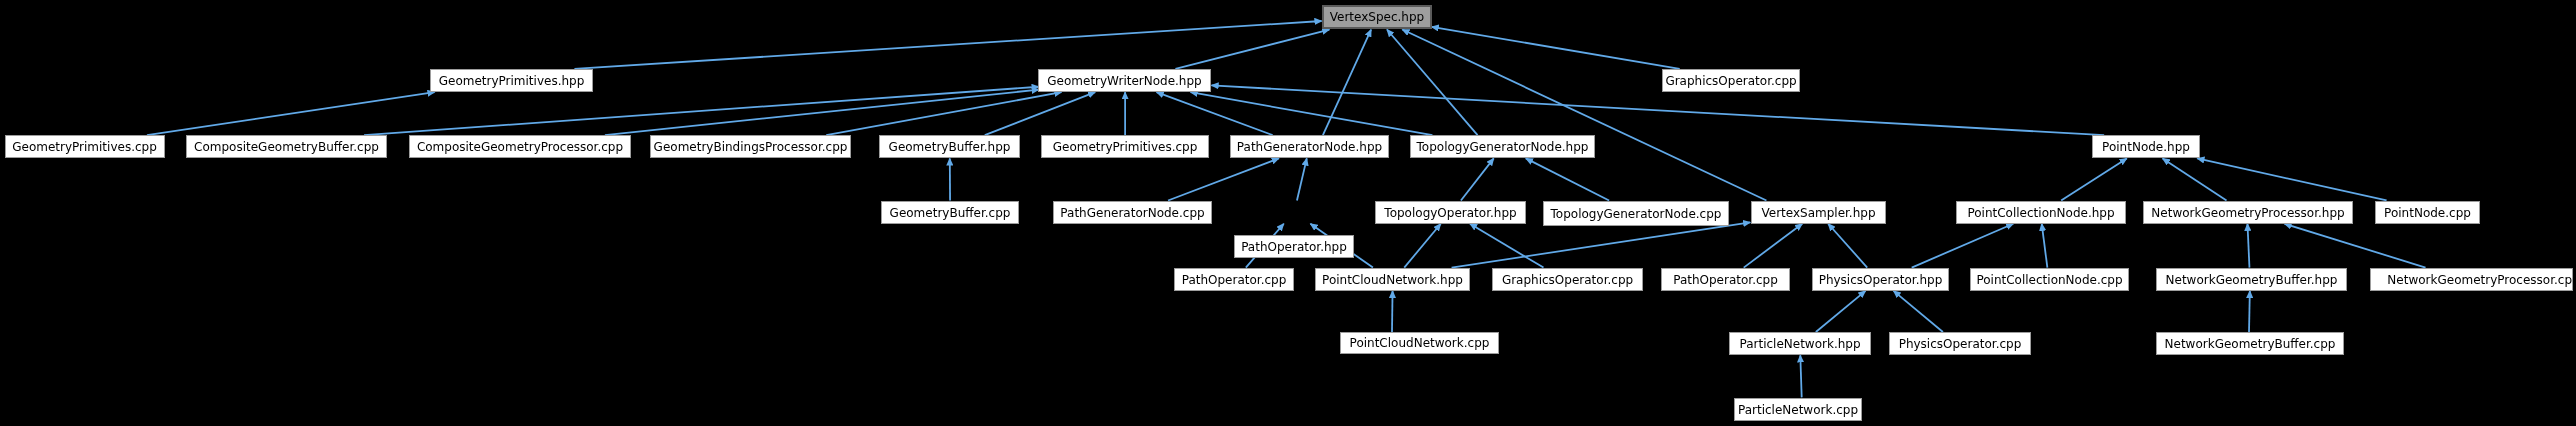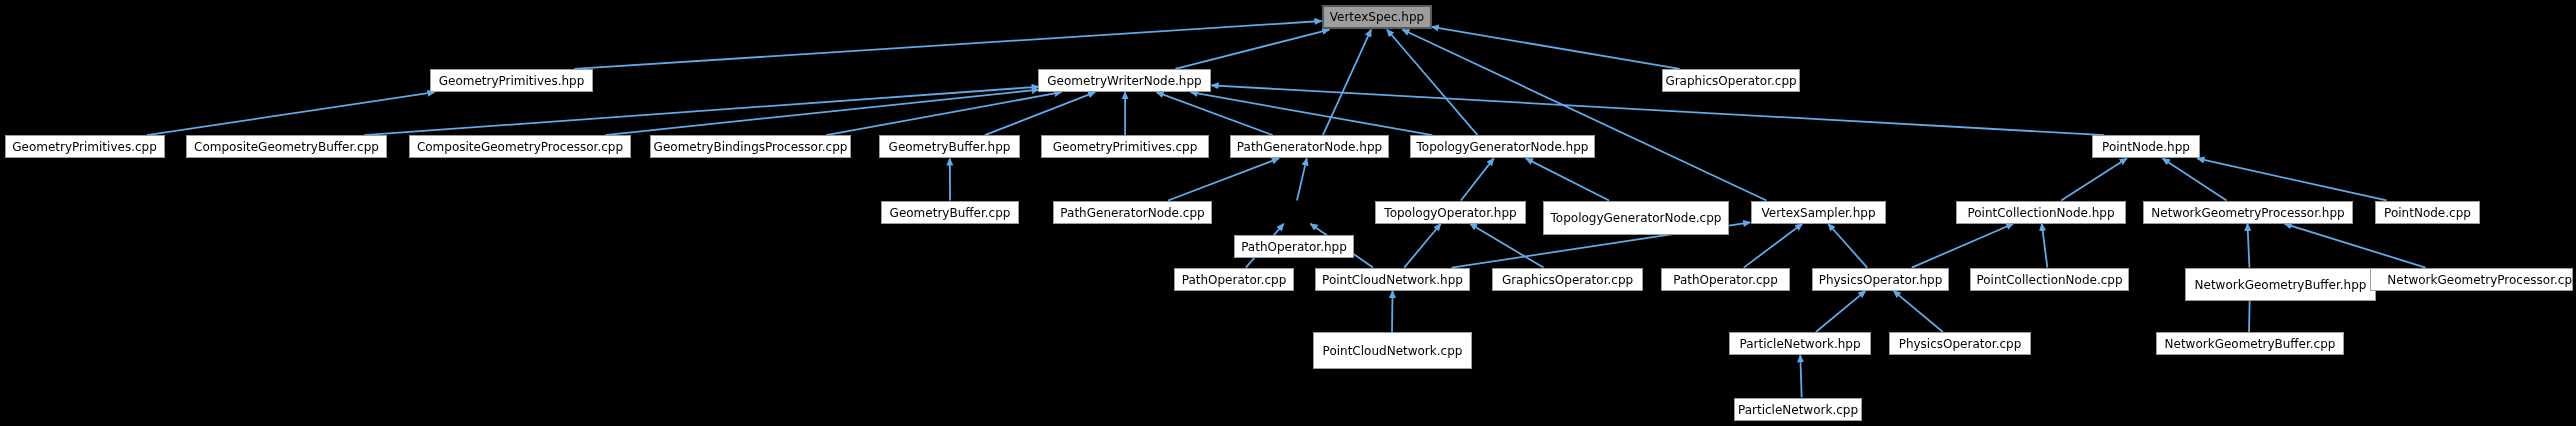--- a/index.html
+++ b/index.html
@@ -71,32 +71,32 @@
     <div class="node" style="left: 409px; top: 135px; width: 222px; height: 23px;">CompositeGeometryProcessor.cpp</div>
     <div class="node" style="left: 879px; top: 135px; width: 141px; height: 23px;">GeometryBuffer.hpp</div>
     <div class="node" style="left: 1041px; top: 135px; width: 168px; height: 23px;">GeometryPrimitives.cpp</div>
     <div class="node" style="left: 1230px; top: 135px; width: 159px; height: 23px;">PathGeneratorNode.hpp</div>
     <div class="node" style="left: 1410px; top: 135px; width: 185px; height: 23px;">TopologyGeneratorNode.hpp</div>
     <div class="node" style="left: 2092px; top: 135px; width: 108px; height: 23px;">PointNode.hpp</div>
     <div class="node" style="left: 881px; top: 201px; width: 138px; height: 23px;">GeometryBuffer.cpp</div>
     <div class="node" style="left: 1053px; top: 201px; width: 159px; height: 23px;">PathGeneratorNode.cpp</div>
     <div class="node" style="left: 1234px; top: 201px; width: 120px; height: 23px; margin-top: 34px;">PathOperator.hpp</div>
     <div class="node" style="left: 1375px; top: 201px; width: 151px; height: 23px;">TopologyOperator.hpp</div>
-    <div class="node" style="left: 1543px; top: 201px; width: 186px; height: 34px;">TopologyGeneratorNode.cpp</div>
+    <div class="node" style="left: 1543px; top: 201px; width: 186px; height: 25px;">TopologyGeneratorNode.cpp</div>
     <div class="node" style="left: 1751px; top: 201px; width: 135px; height: 23px;">VertexSampler.hpp</div>
     <div class="node" style="left: 1956px; top: 201px; width: 170px; height: 23px;">PointCollectionNode.hpp</div>
     <div class="node" style="left: 2143px; top: 201px; width: 210px; height: 23px;">NetworkGeometryProcessor.hpp</div>
     <div class="node" style="left: 2375px; top: 201px; width: 105px; height: 23px;">PointNode.cpp</div>
     <div class="node" style="left: 1174px; top: 268px; width: 120px; height: 23px;">PathOperator.cpp</div>
     <div class="node" style="left: 1315px; top: 268px; width: 155px; height: 23px;">PointCloudNetwork.hpp</div>
     <div class="node" style="left: 1492px; top: 268px; width: 151px; height: 23px;">GraphicsOperator.cpp</div>
     <div class="node" style="left: 1661px; top: 268px; width: 129px; height: 23px;">PathOperator.cpp</div>
     <div class="node" style="left: 1812px; top: 268px; width: 137px; height: 23px;">PhysicsOperator.hpp</div>
     <div class="node" style="left: 1970px; top: 268px; width: 159px; height: 23px;">PointCollectionNode.cpp</div>
-    <div class="node" style="left: 2156px; top: 268px; width: 191px; height: 33px; margin-left: 29px;">NetworkGeometryBuffer.hpp</div>
+    <div class="node" style="left: 2156px; top: 268px; width: 191px; height: 23px;">NetworkGeometryBuffer.hpp</div>
     <div class="node" style="left: 2370px; top: 268px; width: 203px; height: 23px; padding-left: 24px;">NetworkGeometryProcessor.cpp</div>
-    <div class="node" style="left: 1313px; top: 332px; width: 159px; height: 37px;">PointCloudNetwork.cpp</div>
+    <div class="node" style="left: 1340px; top: 332px; width: 159px; height: 22px;">PointCloudNetwork.cpp</div>
     <div class="node" style="left: 1729px; top: 332px; width: 142px; height: 23px;">ParticleNetwork.hpp</div>
     <div class="node" style="left: 1889px; top: 332px; width: 142px; height: 23px;">PhysicsOperator.cpp</div>
     <div class="node" style="left: 2156px; top: 332px; width: 188px; height: 23px;">NetworkGeometryBuffer.cpp</div>
     <div class="node" style="left: 1734px; top: 398px; width: 128px; height: 23px;">ParticleNetwork.cpp</div>
   </div>
 
 
 </body></html>

